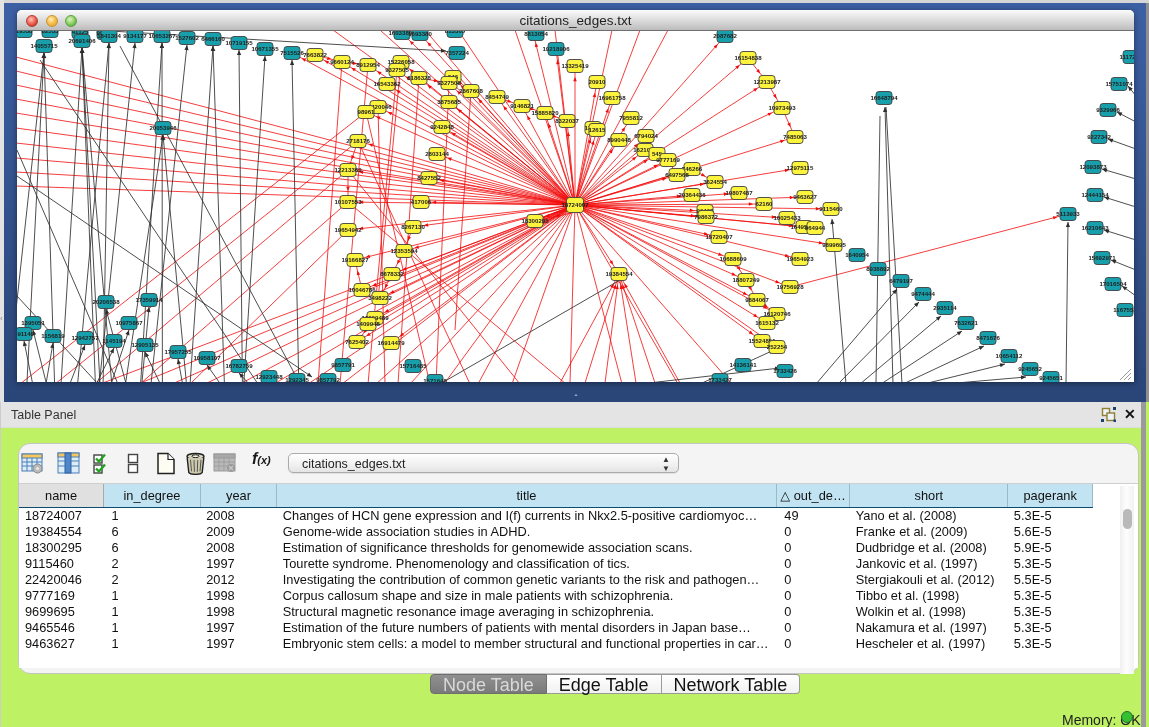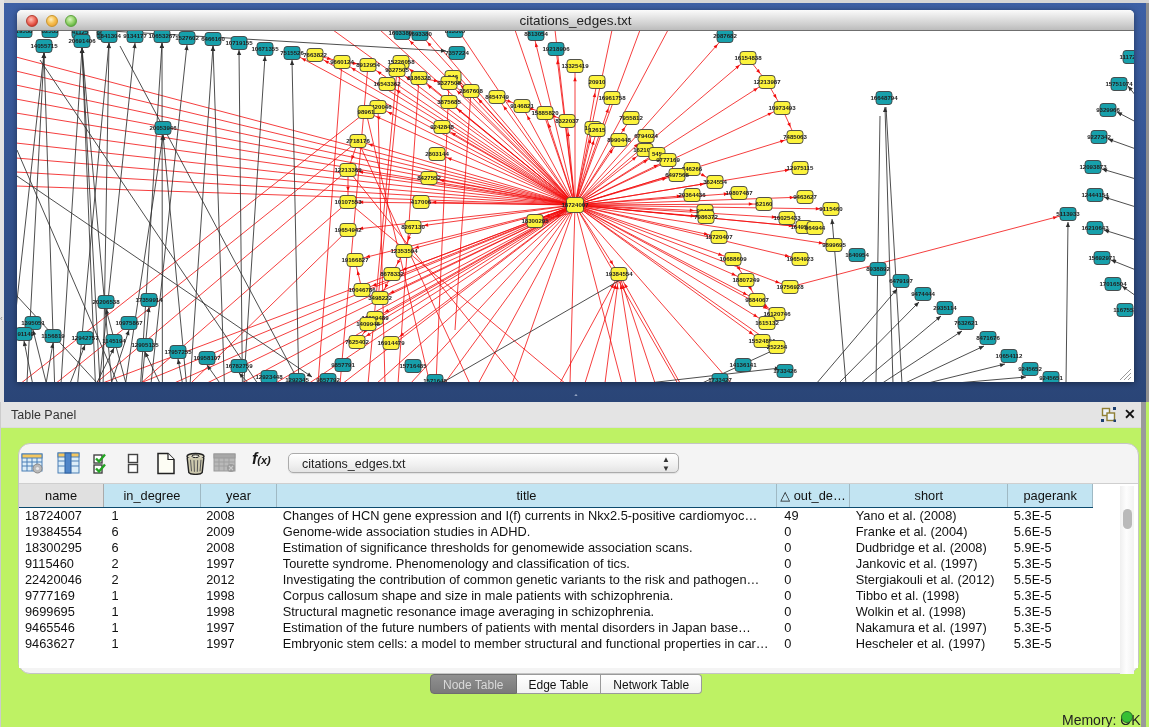--- a/index.html
+++ b/index.html
@@ -41,21 +41,21 @@
 #tbl{position:absolute;left:0px;top:39px;width:1119px;height:185px;background:#fff;overflow:hidden;border-top:1px solid #cfcfcf}
 table{border-collapse:collapse;table-layout:fixed;width:1074px;font-size:12.8px;color:#111}
 th{height:23px;font-weight:normal;background:#c2e4f2;border-right:1px solid #9fb9c4;border-bottom:1px solid #0c4a6e;font-size:12.8px}
 th.c1{background:#e0e0e0;border-right:1px solid #aaa}
 td{height:16px;white-space:nowrap;overflow:hidden;padding:0 2px 0 6px}
 td.c2,td.c5{padding-left:8px}
 .c1{width:84px}.c2{width:96px}.c3{width:76px}.c4{width:496px}.c5{width:73px}.c6{width:157px}.c7{width:84px}
 #vsb{position:absolute;left:1101px;top:42px;width:14px;height:188px;background:linear-gradient(90deg,#efefef,#fdfdfd 45%,#f2f2f2)}
 #vsb .th{position:absolute;left:2.5px;top:23px;width:9px;height:20px;border-radius:5px;background:#b9b9b9}
 
-#tabs{position:absolute;left:430px;top:272px;height:20px;display:flex;font-size:12px}
+#tabs{position:absolute;left:430px;top:272px;height:20px;display:flex;font-size:18px}
 #tabs div{padding:1px 12px 0;border:1px solid #9a9a9a;border-left:none;background:linear-gradient(#fff,#f1f1f1);color:#111;line-height:18px}
 #tabs div:first-child{border-left:1px solid #9a9a9a;border-radius:4px 0 0 4px;
  background:linear-gradient(#909090,#7a7a7a);color:#d9d9d9;border-color:#6e6e6e}
 #tabs div:last-child{border-radius:0 4px 4px 0}
 #mem{position:absolute;left:1062px;top:310px;font-size:14px;color:#222}
 #memdot{position:absolute;left:1121px;top:309px;width:12px;height:12px;border-radius:50%;background:#35c033;border:1.2px solid #2a6b29}
 #winborder{position:absolute;left:1141px;top:402px;width:5px;height:325px;background:#9a9a9a}
 #winborder2{position:absolute;left:0px;top:402px;width:1px;height:325px;background:#cccccc}
 </style></head>
 <body>
@@ -862,21 +862,21 @@
               <td class="c5">49</td>
               <td class="c6">Yano et al. (2008)</td>
               <td class="c7">5.3E-5</td>
             </tr>
 <tr>
               <td class="c1">19384554</td>
               <td class="c2">6</td>
               <td class="c3">2009</td>
               <td class="c4">Genome-wide association studies in ADHD.</td>
               <td class="c5">0</td>
-              <td class="c6">Franke et al. (2004)</td>
+              <td class="c6">Franke et al. (2009)</td>
               <td class="c7">5.6E-5</td>
             </tr>
 <tr>
               <td class="c1">18300295</td>
               <td class="c2">6</td>
               <td class="c3">2008</td>
               <td class="c4">Estimation of significance thresholds for genomewide association scans.</td>
               <td class="c5">0</td>
               <td class="c6">Dudbridge et al. (2008)</td>
               <td class="c7">5.9E-5</td>

